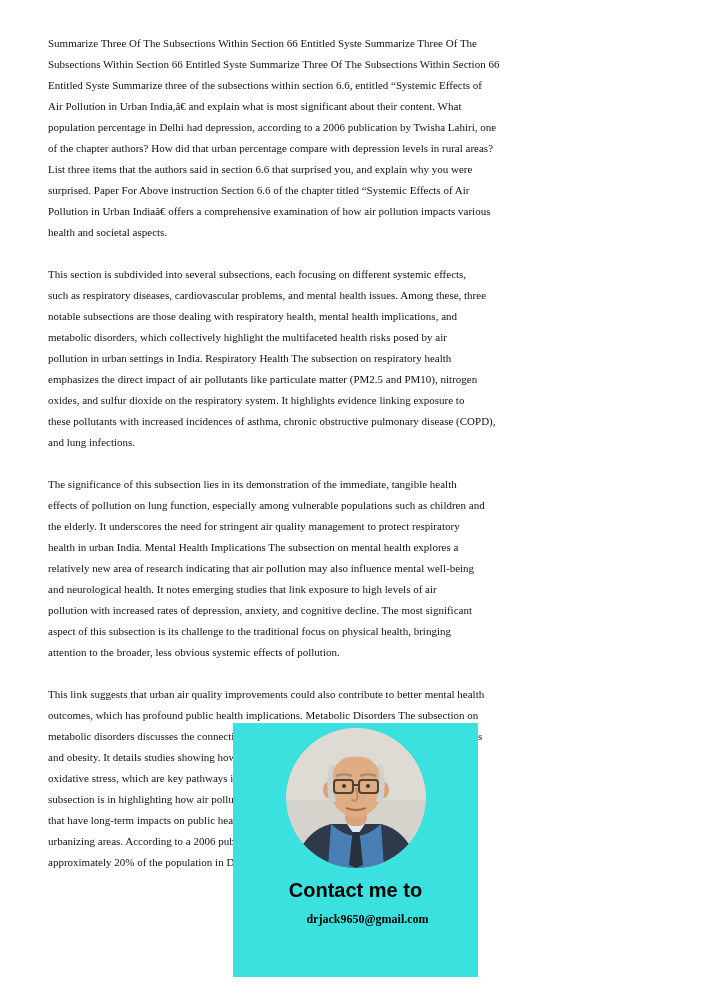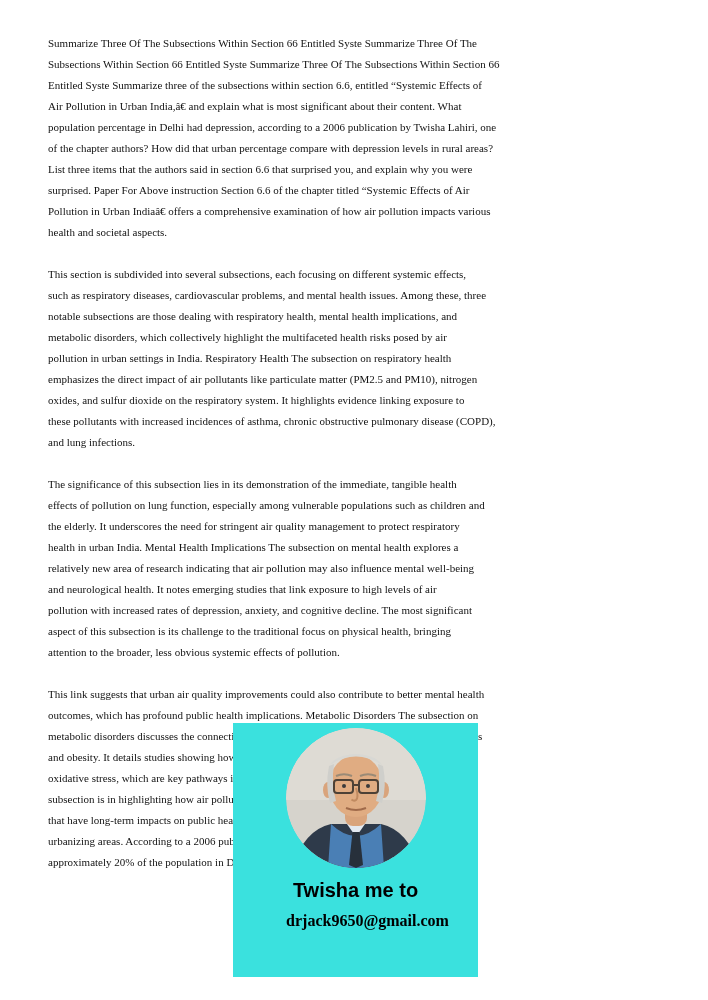--- a/index.html
+++ b/index.html
@@ -47,21 +47,21 @@
     font-family:"Liberation Sans", sans-serif;
     font-weight:bold;
     font-size:20px;
     line-height:30px;
     color:#000000;
   }
   .contact-line.first { margin-top:7px; }
   .contact-email {
     font-family:"Liberation Serif", serif;
     font-weight:bold;
-    font-size:16px;
+    font-size:12px;
     color:#000000;
     margin-top:7px;
     margin-left:24px;
   }
 </style>
 </head>
 <body>
 
 <div class="doc" id="doc-body">
     <p class="para">Summarize Three Of The Subsections Within Section 66 Entitled Syste Summarize Three Of The
@@ -145,15 +145,15 @@
         </g>
         <circle cx="58" cy="58" r="2" fill="#3a3a3a"></circle>
         <circle cx="82" cy="58" r="2" fill="#3a3a3a"></circle>
 
         <path d="M70 60 Q73 69 70 72 Q68 73.5 65.5 71.5" stroke="#c08a60" stroke-width="2" fill="none"></path>
 
         <path d="M60 80 Q70 84 80 80" stroke="#a06a4a" stroke-width="2" fill="none"></path>
       </g>
     </svg>
   </div>
-  <div class="contact-line first">Twisha me to</div>
+  <div class="contact-line first">Contact me to</div>
   <div class="contact-email">drjack9650@gmail.com</div>
 </div>
 
 </body></html>

